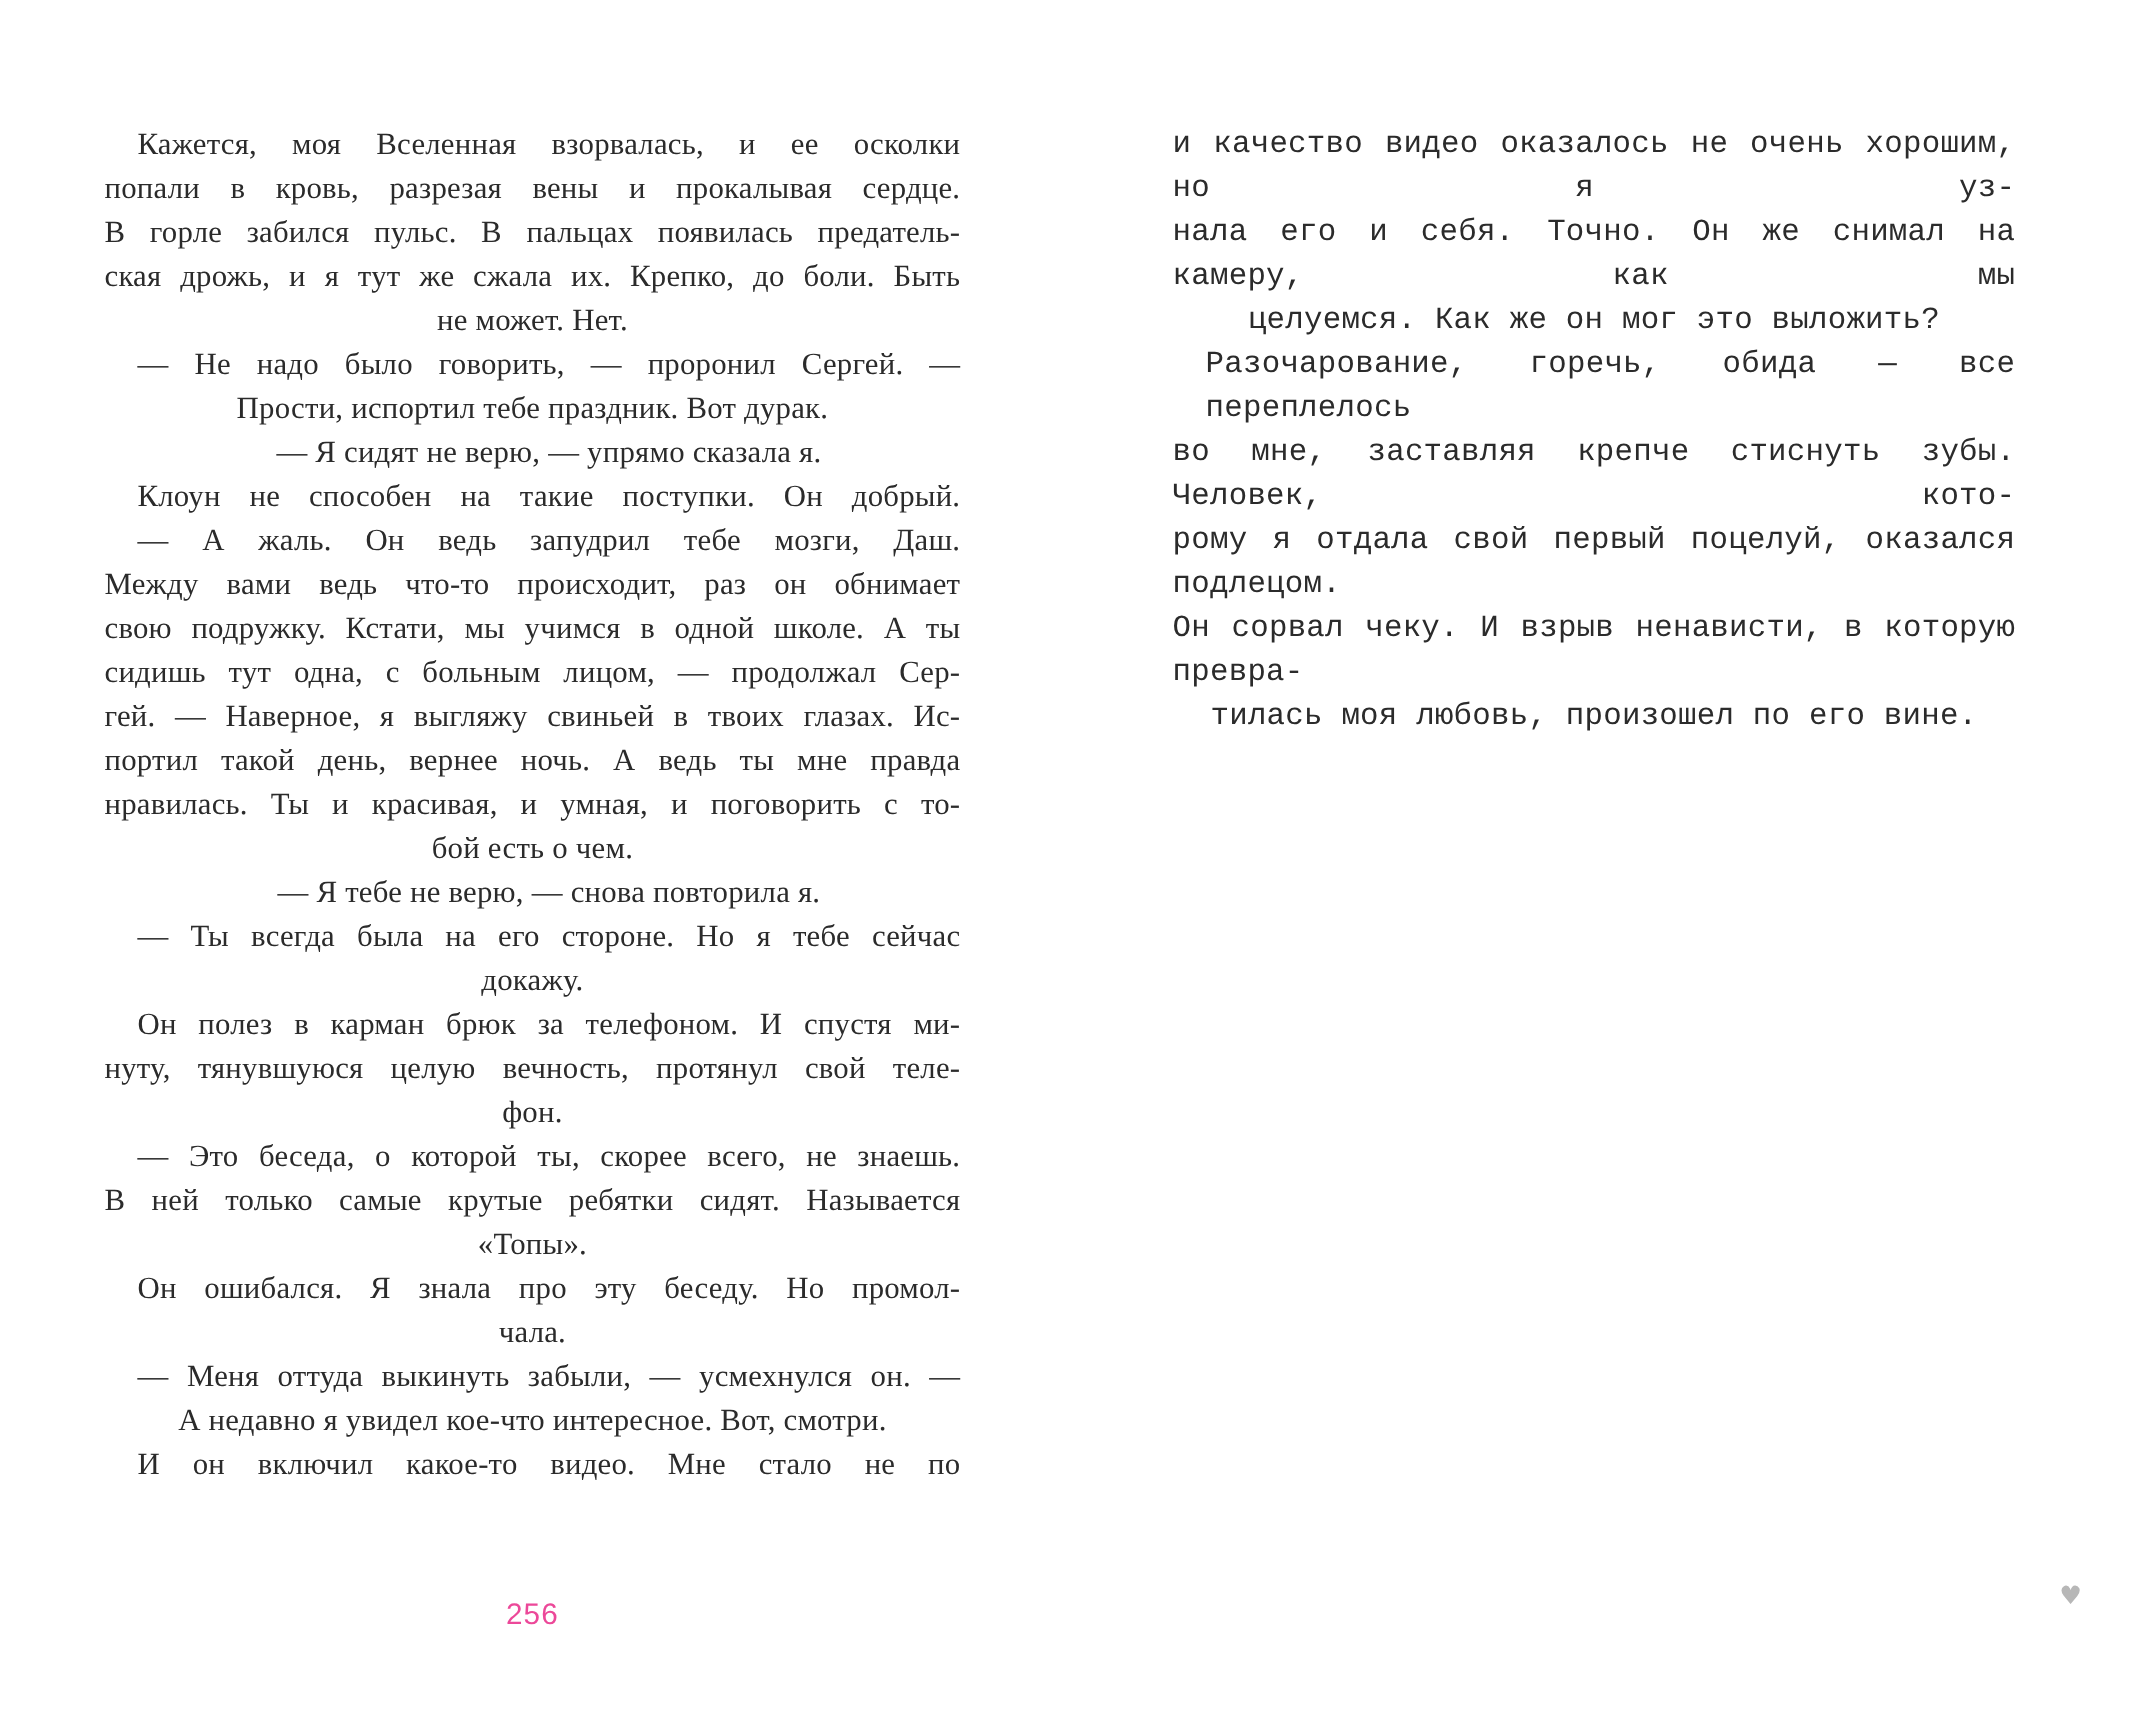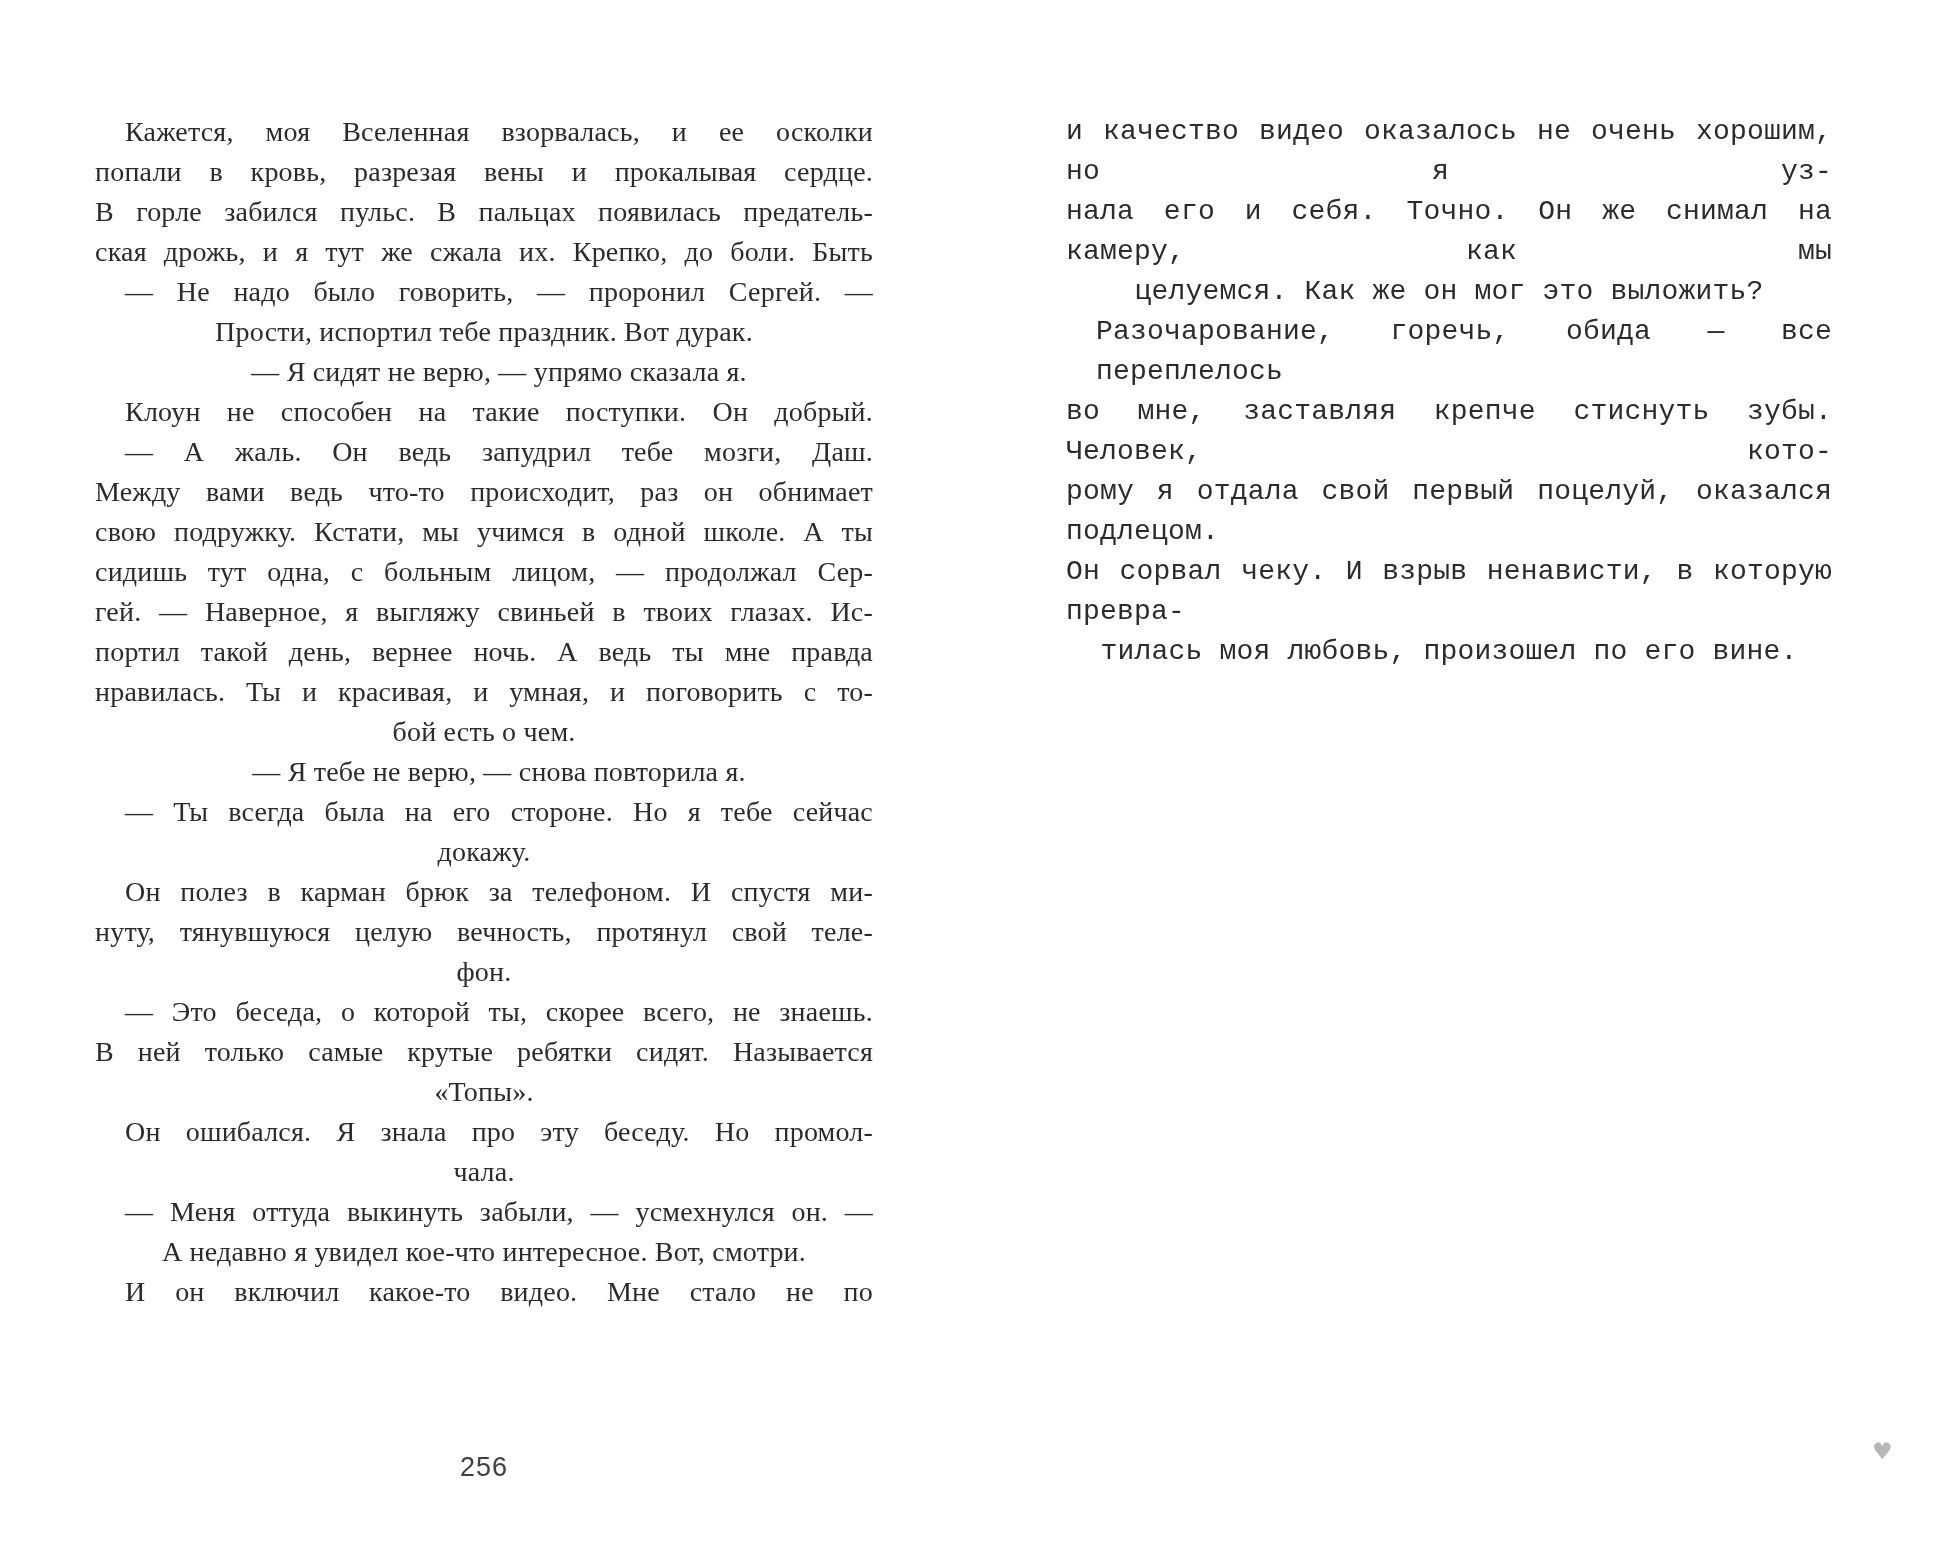--- a/index.html
+++ b/index.html
@@ -42,40 +42,41 @@
     padding-left: 30px;
   }
   .page-number {
     position: absolute;
     top: 1452px;
     left: 95px;
     width: 778px;
     text-align: center;
     font-family: "Liberation Sans", "DejaVu Sans", sans-serif;
     font-size: 27px;
-    color: #404040;
+    color: #ec4899;
     letter-spacing: 1px;
   }
   .heart {
     position: absolute;
     top: 1440px;
     left: 1872px;
     font-family: "DejaVu Sans", sans-serif;
     font-size: 23px;
     line-height: 23px;
   }
 </style>
 </head>
 <body style="color: rgb(43, 43, 43); background: rgb(255, 255, 255);">
 
 <div class="page-text left">
     <div class="line indent just">Кажется, моя Вселенная взорвалась, и ее осколки</div>
     <div class="line just">попали в кровь, разрезая вены и прокалывая сердце.</div>
     <div class="line just">В горле забился пульс. В пальцах появилась предатель-</div>
     <div class="line just">ская дрожь, и я тут же сжала их. Крепко, до боли. Быть</div>
+    <div class="line">не может. Нет.</div>
     <div class="line indent just">— Не надо было говорить, — проронил Сергей. —</div>
     <div class="line">Прости, испортил тебе праздник. Вот дурак.</div>
     <div class="line indent">— Я сидят не верю, — упрямо сказала я.</div>
     <div class="line indent just">Клоун не способен на такие поступки. Он добрый.</div>
     <div class="line indent just">— А жаль. Он ведь запудрил тебе мозги, Даш.</div>
     <div class="line just">Между вами ведь что-то происходит, раз он обнимает</div>
     <div class="line just">свою подружку. Кстати, мы учимся в одной школе. А ты</div>
     <div class="line just">сидишь тут одна, с больным лицом, — продолжал Сер-</div>
     <div class="line just">гей. — Наверное, я выгляжу свиньей в твоих глазах. Ис-</div>
     <div class="line just">портил такой день, вернее ночь. А ведь ты мне правда</div>

